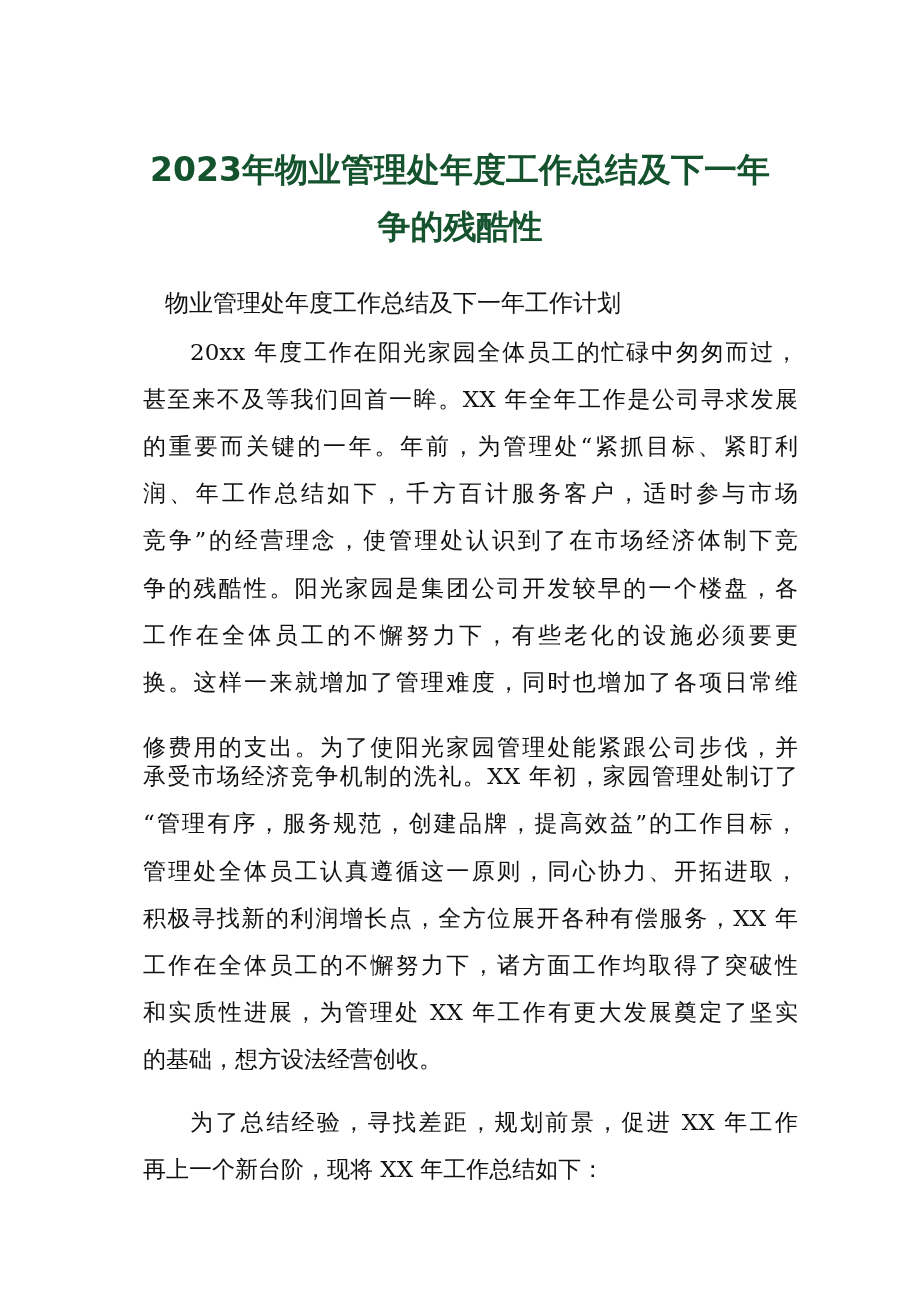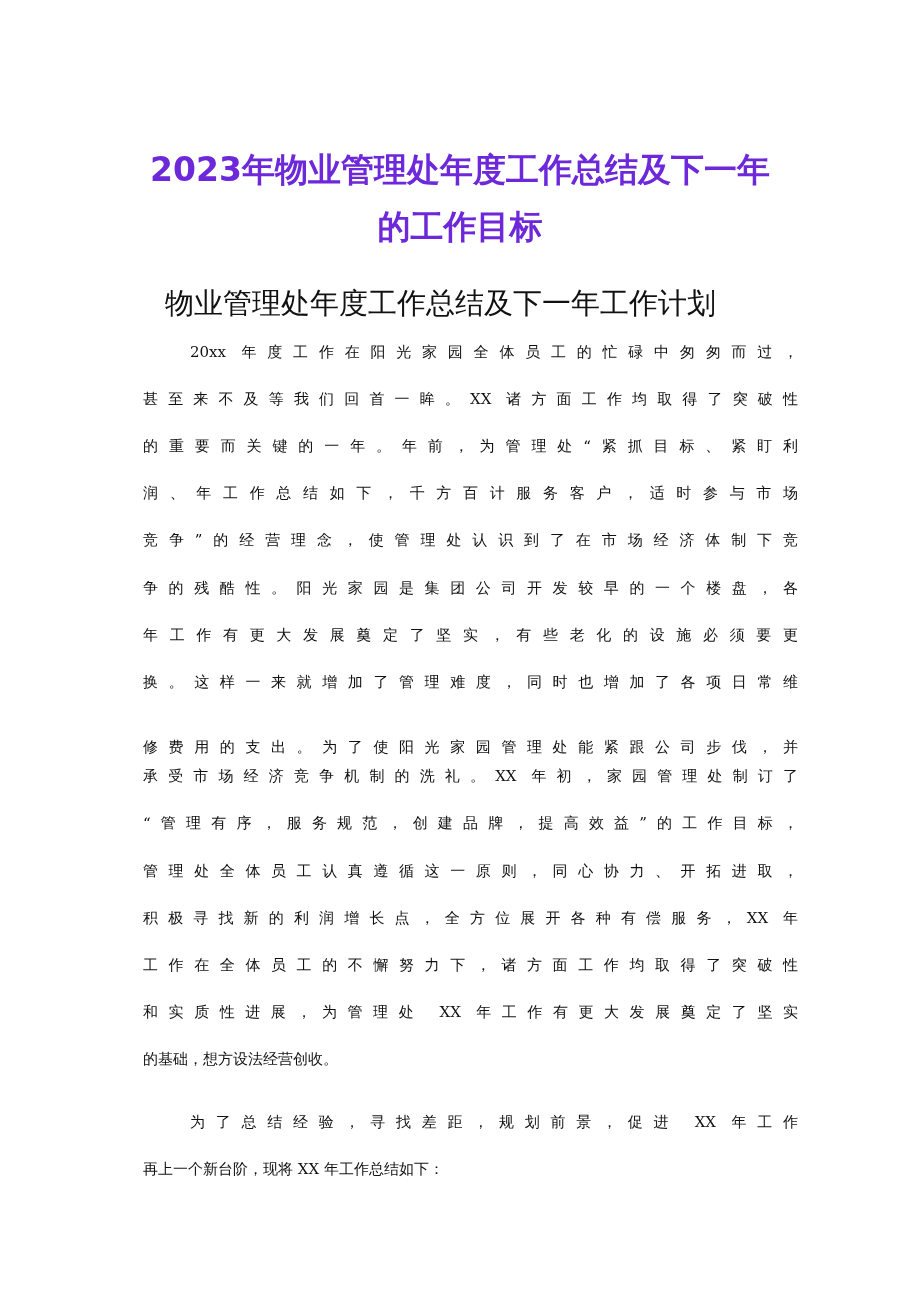--- a/index.html
+++ b/index.html
@@ -1,45 +1,45 @@
 <!DOCTYPE html>
 <html><head>
 <meta charset="utf-8">
 <style>
   html, body { margin: 0; padding: 0; background: #ffffff; }
   body { width: 920px; height: 1302px; position: relative; overflow: hidden;
          font-family: "DejaVu Serif", "Liberation Serif", serif; color: #111; }
   .title { position: absolute; left: 0; width: 920px; text-align: center;
-           color: #6d28d9; font-weight: bold; font-size: 33px; line-height: 40px;
+           color: #14532d; font-weight: bold; font-size: 33px; line-height: 40px;
            font-family: "DejaVu Sans", "Liberation Sans", sans-serif; letter-spacing: 0px; }
   .t1 { top: 150px; }
   .t2 { top: 207px; }
-  .line { position: absolute; left: 143px; width: 655px; font-size: 15px; line-height: 30px;
+  .line { position: absolute; left: 143px; width: 655px; font-size: 23px; line-height: 30px;
           white-space: nowrap; text-align: justify; text-align-last: justify; }
   .line.last { text-align-last: left; }
-  .subtitle { position: absolute; left: 165px; top: 288px; font-size: 29px; line-height: 30px; white-space: nowrap; }
+  .subtitle { position: absolute; left: 165px; top: 288px; font-size: 24px; line-height: 30px; white-space: nowrap; }
   .indent { left: 190px; width: 608px; }
 </style>
 </head>
 <body>
 
 <div>
   <h1 class="title t1" style="margin:0">2023年物业管理处年度工作总结及下一年</h1>
-  <div class="title t2">的工作目标</div>
+  <div class="title t2">争的残酷性</div>
 
   <div class="subtitle">物业管理处年度工作总结及下一年工作计划</div>
 
   <div>
     <div class="line indent" style="top:337px">20xx 年度工作在阳光家园全体员工的忙碌中匆匆而过，</div>
-    <div class="line" style="top:384px">甚至来不及等我们回首一眸。XX 诸方面工作均取得了突破性</div>
+    <div class="line" style="top:384px">甚至来不及等我们回首一眸。XX 年全年工作是公司寻求发展</div>
     <div class="line" style="top:431px">的重要而关键的一年。年前，为管理处“紧抓目标、紧盯利</div>
     <div class="line" style="top:478px">润、年工作总结如下，千方百计服务客户，适时参与市场</div>
     <div class="line" style="top:525px">竞争”的经营理念，使管理处认识到了在市场经济体制下竞</div>
     <div class="line" style="top:573px">争的残酷性。阳光家园是集团公司开发较早的一个楼盘，各</div>
-    <div class="line" style="top:620px">年工作有更大发展奠定了坚实，有些老化的设施必须要更</div>
+    <div class="line" style="top:620px">工作在全体员工的不懈努力下，有些老化的设施必须要更</div>
     <div class="line" style="top:667px">换。这样一来就增加了管理难度，同时也增加了各项日常维</div>
     <div class="line" style="top:732px">修费用的支出。为了使阳光家园管理处能紧跟公司步伐，并</div>
     <div class="line" style="top:761px">承受市场经济竞争机制的洗礼。XX 年初，家园管理处制订了</div>
     <div class="line" style="top:808px">“管理有序，服务规范，创建品牌，提高效益”的工作目标，</div>
     <div class="line" style="top:856px">管理处全体员工认真遵循这一原则，同心协力、开拓进取，</div>
     <div class="line" style="top:903px">积极寻找新的利润增长点，全方位展开各种有偿服务，XX 年</div>
     <div class="line" style="top:950px">工作在全体员工的不懈努力下，诸方面工作均取得了突破性</div>
     <div class="line" style="top:997px">和实质性进展，为管理处 XX 年工作有更大发展奠定了坚实</div>
     <div class="line last" style="top:1044px">的基础，想方设法经营创收。</div>
   </div>

